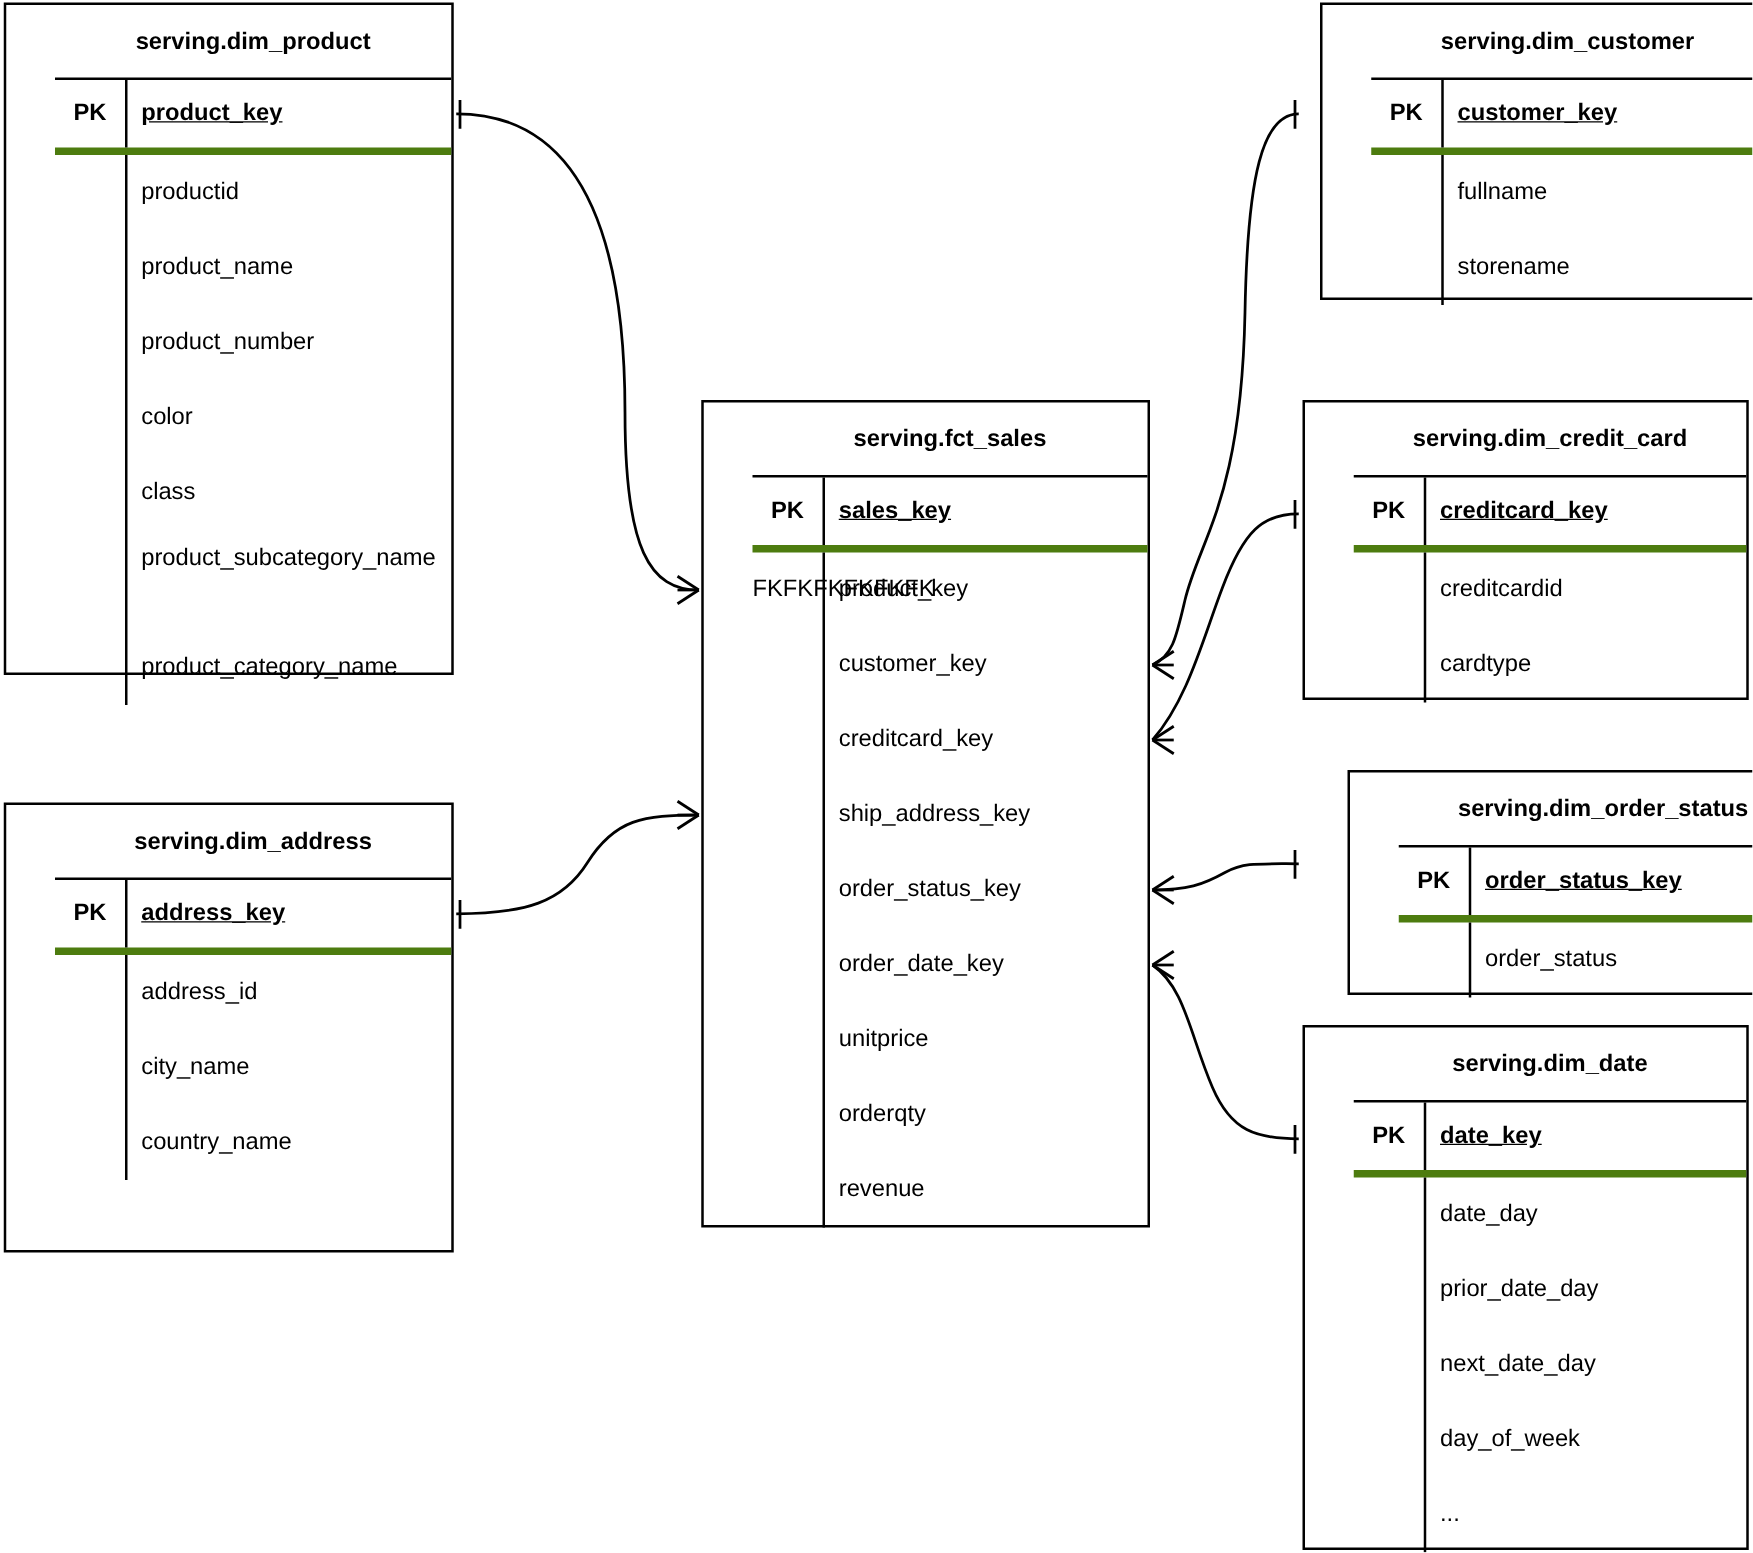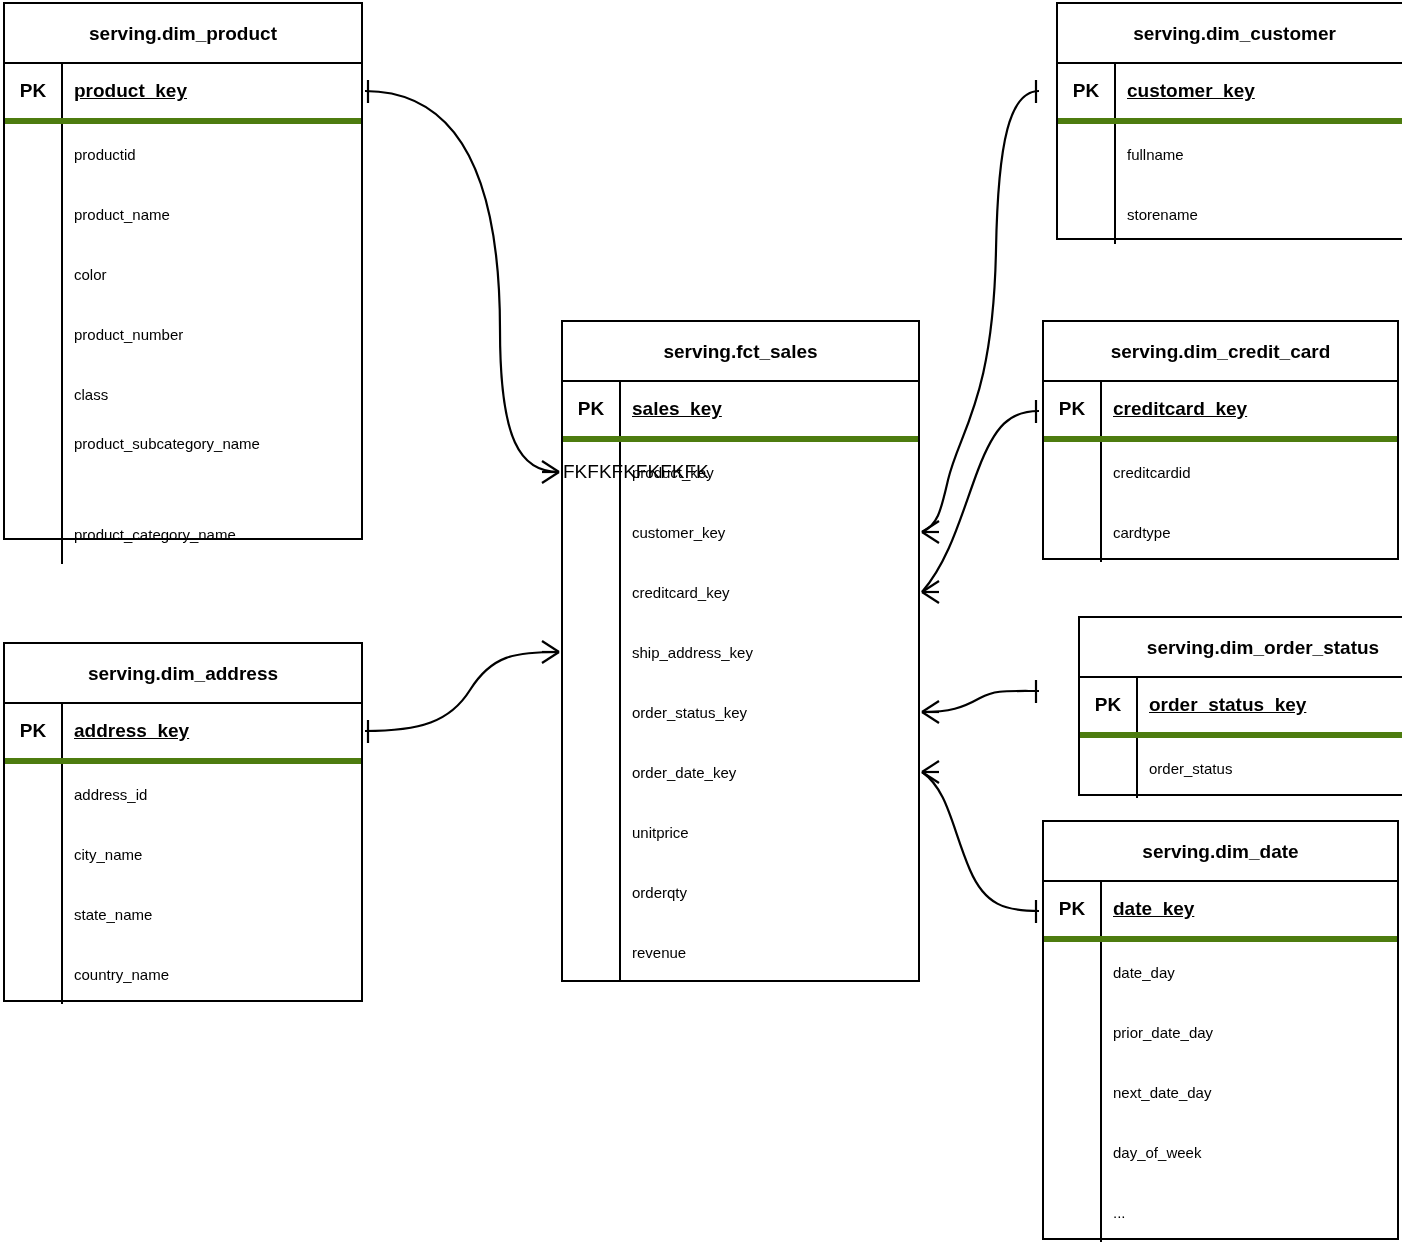--- a/index.html
+++ b/index.html
@@ -14,20 +14,21 @@
     background: #ffffff;
     font-family: "Liberation Sans", sans-serif;
     overflow: hidden;
   }
   .entity {
     position: absolute;
     box-sizing: border-box;
     border: 2px solid #000000;
     background: #ffffff;
     z-index: 3;
+    padding-left: 39px;
   }
   .entity-title {
     box-sizing: border-box;
     height: 60px;
     line-height: 60px;
     text-align: center;
     font-weight: bold;
     font-size: 19px;
     color: #000000;
     border-bottom: 2px solid #000000;
@@ -77,21 +78,21 @@
     color: #000000;
     padding-left: 11px;
     text-decoration: underline;
     white-space: nowrap;
   }
   .cell {
     box-sizing: border-box;
     height: 60px;
     display: flex;
     align-items: center;
-    font-size: 15px;
+    font-size: 19px;
     color: #000000;
     white-space: nowrap;
   }
   .cell.field {
     padding-left: 11px;
   }
   .cell.keytag-cell {
     justify-content: center;
     font-size: 19px;
   }
@@ -196,22 +197,22 @@
       </div>
       <div class="fieldcol">
         <span class="pkname">product_key</span>
       </div>
     </div>
     <div class="attr-body">
       <div class="keycol"></div>
       <div class="fieldcol">
         <div class="cell field">productid</div>
         <div class="cell field">product_name</div>
+        <div class="cell field">product_number</div>
         <div class="cell field">color</div>
-        <div class="cell field">product_number</div>
         <div class="cell field">class</div>
         <div class="cell field tall wrapped">product_subcategory_name</div>
         <div class="cell field">product_category_name</div>
       </div>
     </div>
   </div>
 
   <div class="entity" style="left:3px; top:642px; width:360px; height:360px;">
     <div class="entity-title">serving.dim_address</div>
     <div class="pk-row">
@@ -220,21 +221,20 @@
       </div>
       <div class="fieldcol">
         <span class="pkname">address_key</span>
       </div>
     </div>
     <div class="attr-body">
       <div class="keycol"></div>
       <div class="fieldcol">
         <div class="cell field">address_id</div>
         <div class="cell field">city_name</div>
-        <div class="cell field">state_name</div>
         <div class="cell field">country_name</div>
       </div>
     </div>
   </div>
 
   <div class="entity" style="left:561px; top:320px; width:359px; height:662px;">
     <div class="entity-title">serving.fct_sales</div>
     <div class="pk-row">
       <div class="keycol">
         <span class="keytag">PK</span>

